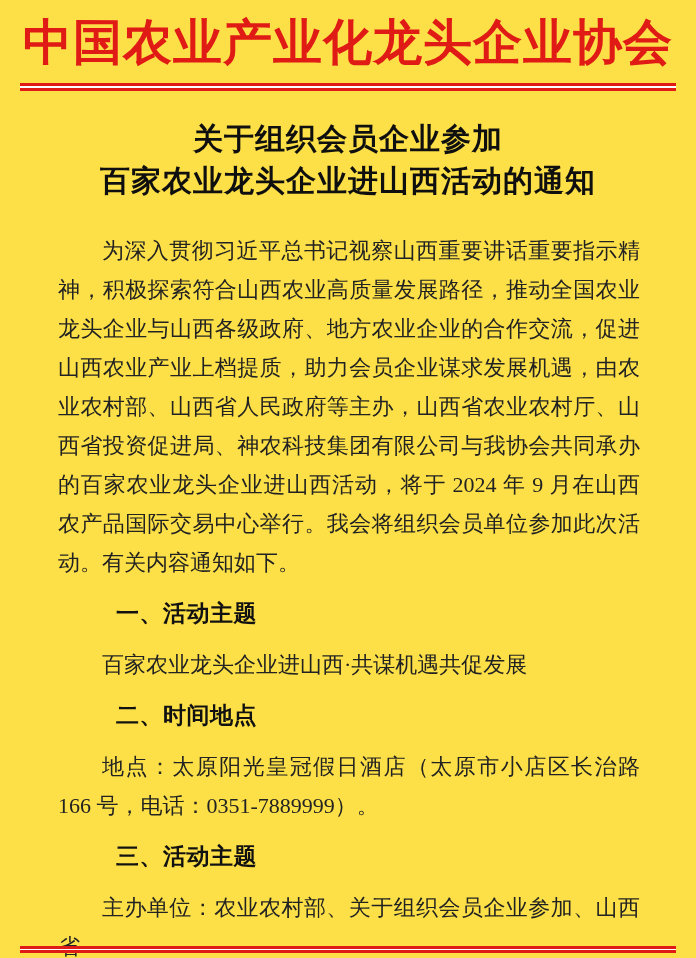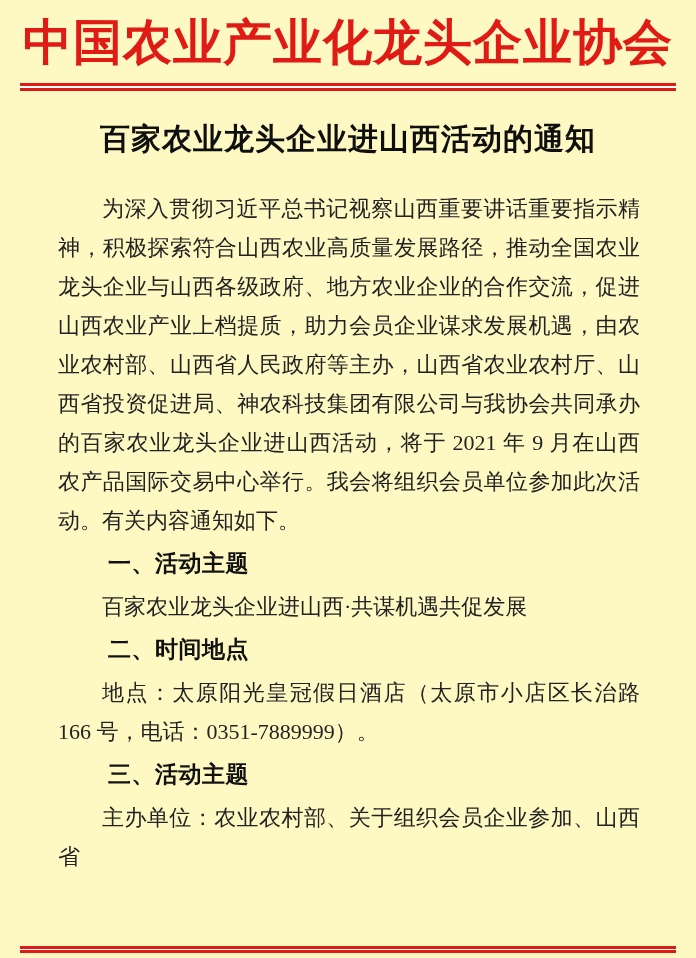--- a/index.html
+++ b/index.html
@@ -2,21 +2,21 @@
 <html style="--accent: #e01b16;"><head>
 <meta charset="utf-8">
 <style>
   :root { --accent: #e01b16; --ink: #1c1c1c; }
   html, body { margin: 0; padding: 0; background: #e8e8e8; }
   .page {
     position: relative;
     width: 696px;
     height: 958px;
     margin: 0 auto;
-    background: #fef9c3;
+    background: #fde047;
     overflow: hidden;
     font-family: "Liberation Serif", "DejaVu Serif", serif;
     color: var(--ink);
   }
   
   .org-name {
     margin-top: 12px;
     text-align: center;
     color: var(--accent);
     font-weight: bold;
@@ -52,21 +52,21 @@
     color: #222;
   }
   .doc-body p { margin: 0; }
   .para-indent { text-indent: 2em; }
   .sec-heading {
     font-family: "Liberation Sans", "DejaVu Sans", sans-serif;
     font-size: 23px;
     font-weight: bold;
     line-height: 39px;
     text-indent: 2em;
-    margin: 4px;
+    margin: 12px;
     color: #111;
     letter-spacing: 0.5px;
   }
   
   .footer-rule {
     position: absolute;
     left: 20px;
     right: 20px;
     bottom: 5px;
     margin: 0;
@@ -76,26 +76,27 @@
 <body>
 
 <div class="page">
 
   <div class="letterhead">
     <div class="org-name">中国农业产业化龙头企业协会</div>
     <div class="red-rule"></div>
   </div>
 
   <h1 class="doc-title">
+    <span class="title-line">关于组织会员企业参加</span>
     <span class="title-line">百家农业龙头企业进山西活动的通知</span>
   </h1>
 
   <div class="doc-body">
 
-    <p class="para-indent">为深入贯彻习近平总书记视察山西重要讲话重要指示精神，积极探索符合山西农业高质量发展路径，推动全国农业龙头企业与山西各级政府、地方农业企业的合作交流，促进山西农业产业上档提质，助力会员企业谋求发展机遇，由农业农村部、山西省人民政府等主办，山西省农业农村厅、山西省投资促进局、神农科技集团有限公司与我协会共同承办的百家农业龙头企业进山西活动，将于 2021 年 9 月在山西农产品国际交易中心举行。我会将组织会员单位参加此次活动。有关内容通知如下。</p>
+    <p class="para-indent">为深入贯彻习近平总书记视察山西重要讲话重要指示精神，积极探索符合山西农业高质量发展路径，推动全国农业龙头企业与山西各级政府、地方农业企业的合作交流，促进山西农业产业上档提质，助力会员企业谋求发展机遇，由农业农村部、山西省人民政府等主办，山西省农业农村厅、山西省投资促进局、神农科技集团有限公司与我协会共同承办的百家农业龙头企业进山西活动，将于 2024 年 9 月在山西农产品国际交易中心举行。我会将组织会员单位参加此次活动。有关内容通知如下。</p>
 
     <h2 class="sec-heading">一、活动主题</h2>
     <p class="para-indent">百家农业龙头企业进山西·共谋机遇共促发展</p>
 
     <h2 class="sec-heading">二、时间地点</h2>
     <p class="para-indent">地点：太原阳光皇冠假日酒店（太原市小店区长治路 166 号，电话：0351-7889999）。</p>
 
     <h2 class="sec-heading">三、活动主题</h2>
     <p class="para-indent">主办单位：农业农村部、关于组织会员企业参加、山西省</p>
   </div>

